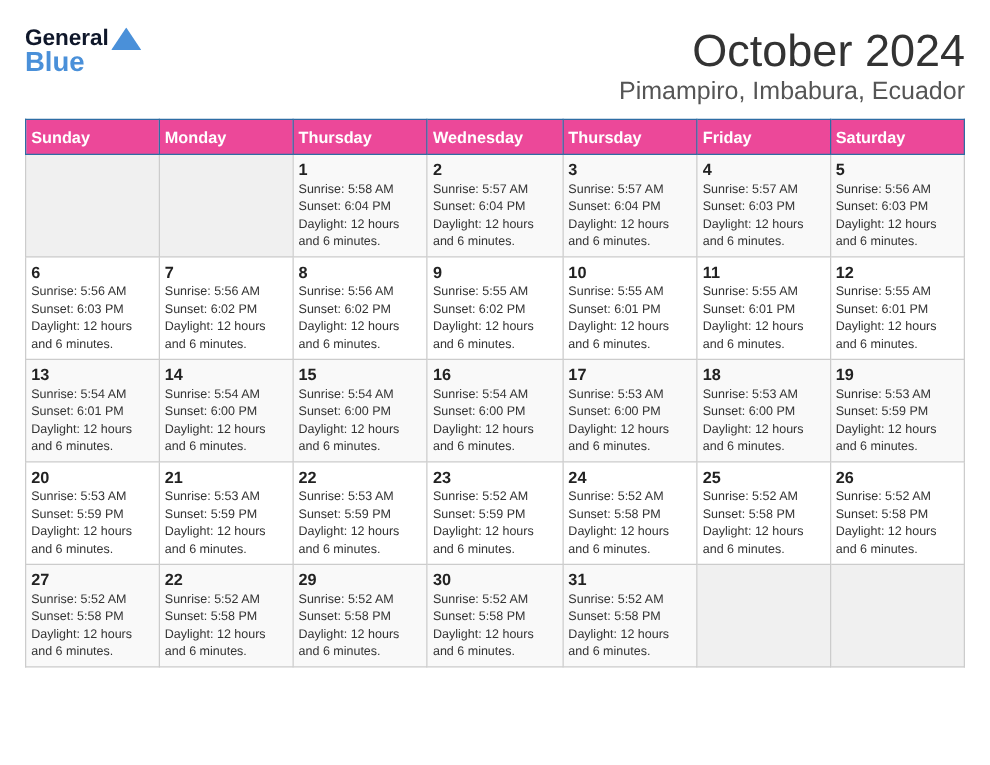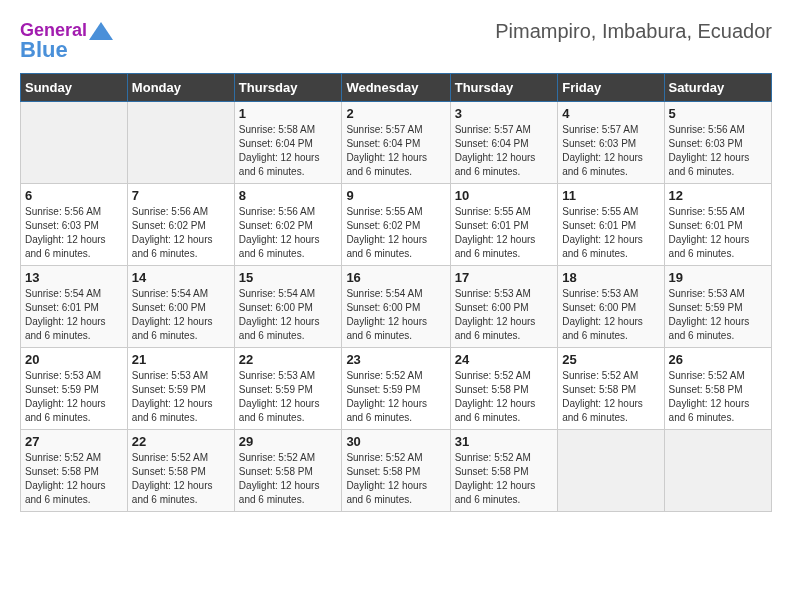--- a/index.html
+++ b/index.html
@@ -36,21 +36,21 @@
     .location-title {
       font-size: 20px;
       color: #555;
     }
     table {
       width: 100%;
       border-collapse: collapse;
       font-size: 11px;
     }
     thead th {
-      background-color: #404040;
+      background-color: #ec4899;
       color: #fff;
       padding: 6px 4px;
       text-align: left;
       font-size: 13px;
       font-weight: bold;
       border: 1px solid #2e6da4;
     }
     tbody td {
       border: 1px solid #ccc;
       vertical-align: top;
@@ -77,28 +77,29 @@
     .empty-cell {
       background: #f0f0f0 !important;
     }
   </style>
 </head>
 <body>
 
 <div class="header-area">
   <div class="logo">
     <div class="logo-row">
-      <span style="font-size:18px;font-weight:bold;color:#a21caf;">General</span>
+      <span style="font-size:18px;font-weight:bold;color:#0f172a;">General</span>
       <svg width="24" height="18" viewBox="0 0 24 18" style="margin:0 2px;">
         <polygon points="0,18 12,0 24,18" fill="#4a90d9"></polygon>
       </svg>
     </div>
     <span style="font-size:22px;font-weight:bold;color:#4a90d9;margin-top:-4px;">Blue</span>
   </div>
   <div class="title-area">
+    <div class="month-title">October 2024</div>
     <div class="location-title">Pimampiro, Imbabura, Ecuador</div>
   </div>
 </div>
 
 <table>
   <thead>
     <tr>
     <th>Sunday</th>
         <th>Monday</th>
         <th>Thursday</th>

